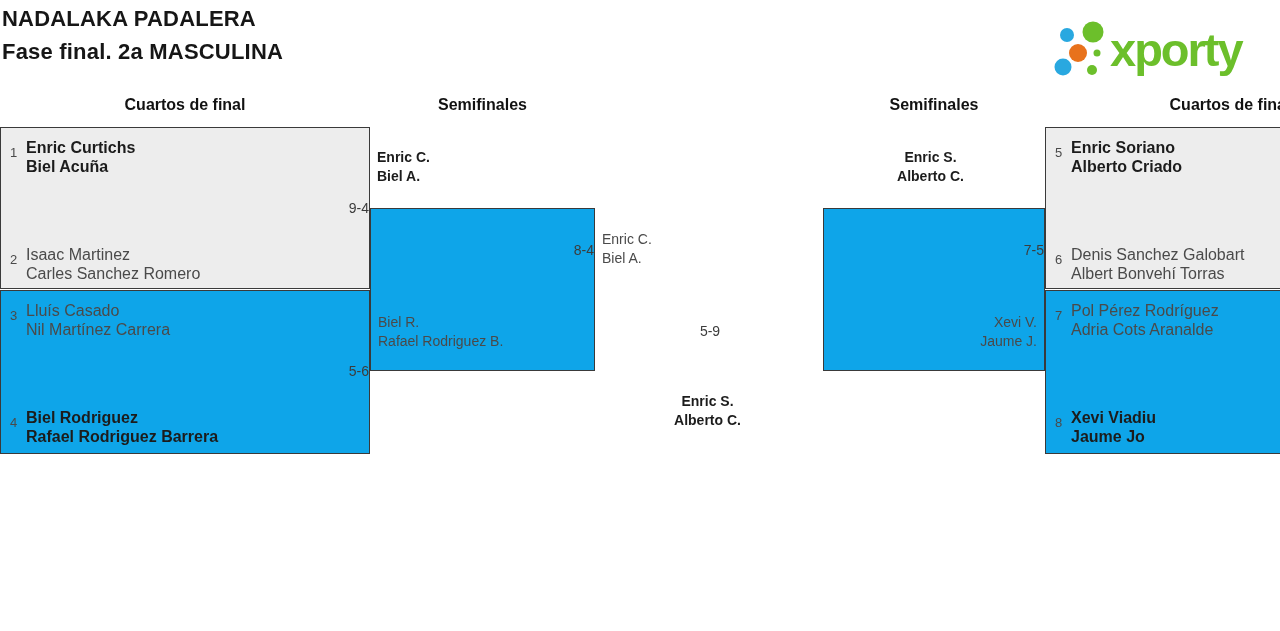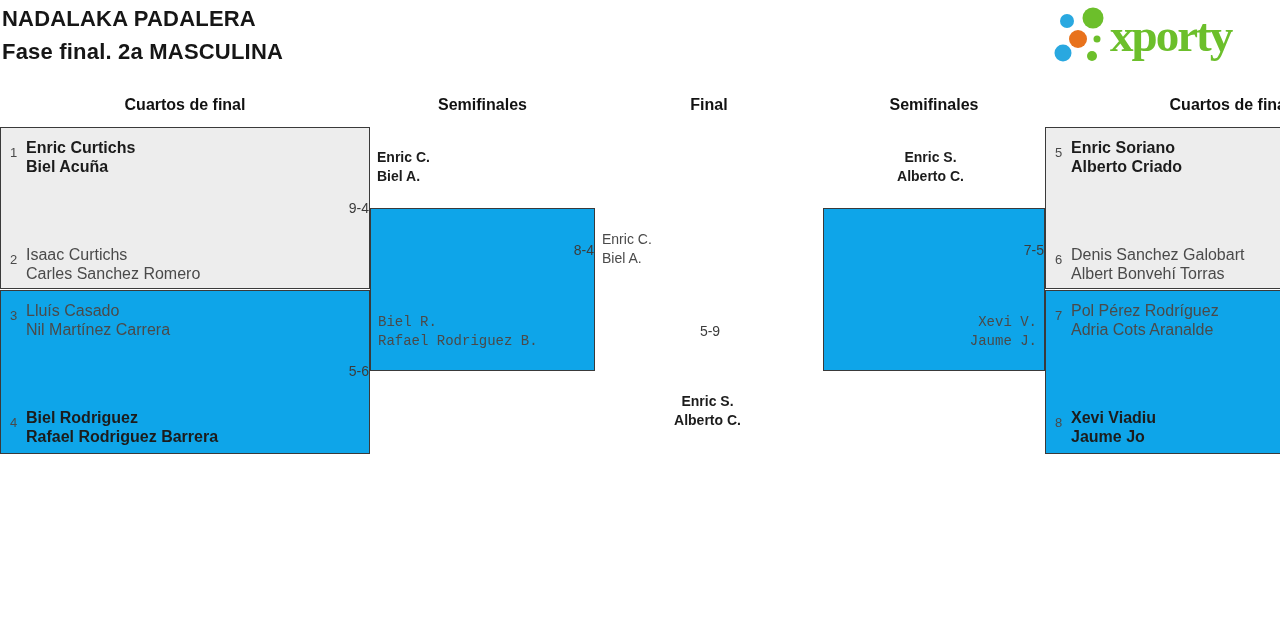--- a/index.html
+++ b/index.html
@@ -16,21 +16,21 @@
   .title {
     position: absolute;
     left: 2px;
     top: 2px;
     font-size: 22px;
     font-weight: 700;
     color: #161616;
     line-height: 33px;
     letter-spacing: 0.2px;
   }
-  .logo { position: absolute; left: 1048px; top: 5px; width: 230px; height: 66px; font-family: Liberation Serif, serif; }
+  .logo { position: absolute; left: 1048px; top: 19px; width: 230px; height: 66px; }
   .logo-dots { position: absolute; left: 0; top: 0; }
   .logo-text {
     position: absolute;
     left: 62px;
     top: 3px;
     font-size: 47px;
     font-weight: 700;
     color: #6cbf2b;
     letter-spacing: -2px;
   }
@@ -83,21 +83,20 @@
   }
   .sf-box .score { top: 33px; }
 
   .sf-loser {
     position: absolute;
     top: 104px;
     font-size: 14px;
     line-height: 19px;
     color: #4a4a4a;
     white-space: nowrap;
-    font-family: Liberation Mono, monospace;
   }
   .sf-loser.align-left { left: 7px; }
   .sf-loser.align-right { right: 7px; text-align: right; }
 
   
   .float-label {
     position: absolute;
     font-size: 14px;
     line-height: 19px;
     white-space: nowrap;
@@ -122,34 +121,33 @@
       <circle cx="30" cy="34" r="9" fill="#e8721c"></circle>
       <circle cx="49" cy="34" r="3.5" fill="#6cbf2b"></circle>
       <circle cx="15" cy="48" r="8.5" fill="#29a8e0"></circle>
       <circle cx="44" cy="51" r="5" fill="#6cbf2b"></circle>
     </svg>
     <span class="logo-text">xporty</span>
   </div>
 
   <div class="col-header" style="left:0; width:370px;">Cuartos de final</div>
   <div class="col-header" style="left:370px; width:225px;">Semifinales</div>
-  <div class="col-header" style="left:595px; width:228px;">Final</div>
   <div class="col-header" style="left:823px; width:222px;">Semifinales</div>
   <div class="col-header" style="left:1045px; width:370px;">Cuartos de final</div>
 
   <div class="box qf gray" style="left:0; top:127px; height:162px;">
     <span class="seed s-top">1</span>
     <div class="team t-top winner">
       <div>Enric Curtichs</div>
       <div>Biel Acuña</div>
     </div>
     <div class="score">9-4</div>
     <span class="seed s-bottom">2</span>
     <div class="team t-bottom">
-      <div>Isaac Curtichs</div>
+      <div>Isaac Martinez</div>
       <div>Carles Sanchez Romero</div>
     </div>
   </div>
 
   <div class="box qf" style="left:0; top:290px; height:164px;">
     <span class="seed s-top">3</span>
     <div class="team t-top">
       <div>Lluís Casado</div>
       <div>Nil Martínez Carrera</div>
     </div>

